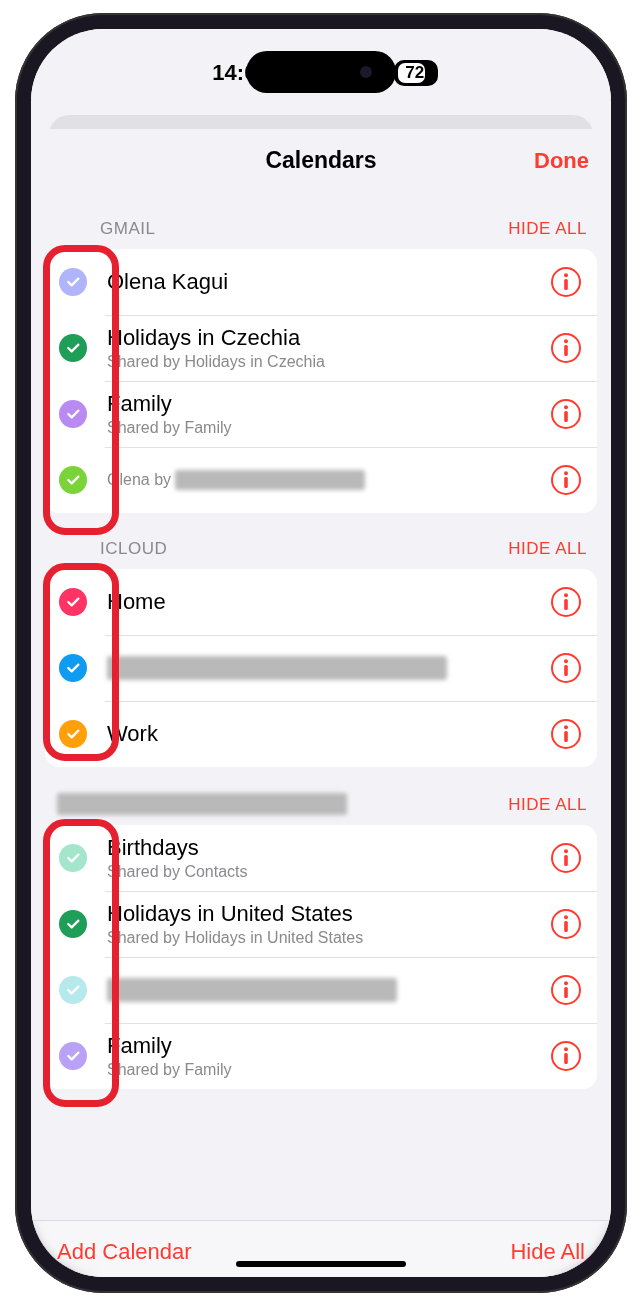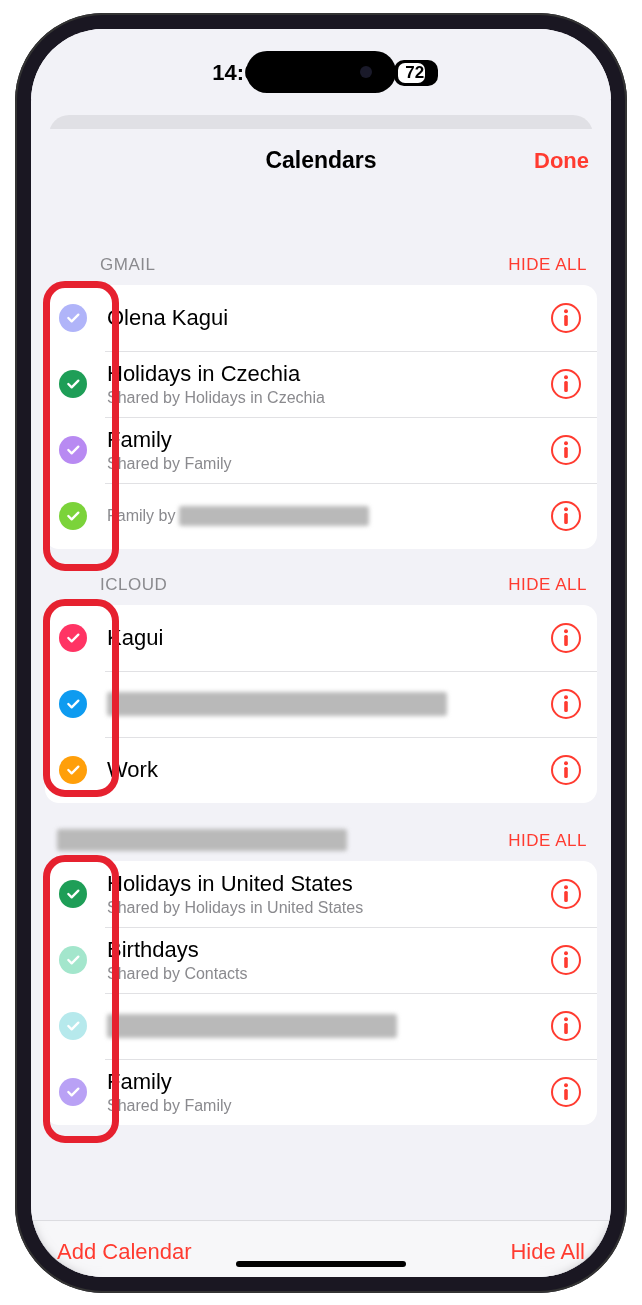--- a/index.html
+++ b/index.html
@@ -95,21 +95,20 @@
   .sheet {
     position: absolute;
     top: 100px;
     bottom: 0;
     left: 0; right: 0;
     background: #f2f2f7;
     border-radius: 18px 18px 0 0;
     z-index: 5;
     display:flex;
     flex-direction:column;
-    gap:36px;
   }
   .sheet-header {
     height: 64px;
     display: flex;
     align-items: center;
     justify-content: center;
     position: relative;
     font-size: 23px;
     font-weight: 600;
     color: #000;
@@ -319,21 +318,21 @@
             </div>
           </div>
           <div class="row">
             <div class="check" style="background:#7bd33a">
               <svg viewBox="0 0 24 24">
                   <path fill="none" stroke="#fff" stroke-width="3.5" stroke-linecap="round" stroke-linejoin="round" d="M5 12l5 5L20 7"></path>
                 </svg>
             </div>
             <div class="row-text">
               <span class="row-sub">
-                <span>Family by</span>
+                <span>Olena by</span>
                 <span class="redacted" style="width:190px"></span>
               </span>
             </div>
             <div class="info">
               <svg viewBox="0 0 6 18">
                   <circle cx="3" cy="2.2" r="2" fill="#ff3b30"></circle>
                   <rect x="1.2" y="6" width="3.6" height="11" rx="1.5" fill="#ff3b30"></rect>
                 </svg>
             </div>
           </div>
@@ -345,21 +344,21 @@
         </div>
         <div class="list">
           <div class="highlight-box" style="left:-2px; top:-6px; width:76px; height:198px;"></div>
           <div class="row">
             <div class="check" style="background:#ff3464">
               <svg viewBox="0 0 24 24">
                   <path fill="none" stroke="#fff" stroke-width="3.5" stroke-linecap="round" stroke-linejoin="round" d="M5 12l5 5L20 7"></path>
                 </svg>
             </div>
             <div class="row-text">
-              <span class="row-title">Kagui</span>
+              <span class="row-title">Home</span>
             </div>
             <div class="info">
               <svg viewBox="0 0 6 18">
                   <circle cx="3" cy="2.2" r="2" fill="#ff3b30"></circle>
                   <rect x="1.2" y="6" width="3.6" height="11" rx="1.5" fill="#ff3b30"></rect>
                 </svg>
             </div>
           </div>
           <div class="row">
             <div class="check" style="background:#0e9bf0">
@@ -396,45 +395,45 @@
           </div>
         </div>
 
         <div class="section-header">
           <span class="redacted" style="width:290px; height:22px;"></span>
           <span class="hide-all">HIDE ALL</span>
         </div>
         <div class="list">
           <div class="highlight-box" style="left:-2px; top:-6px; width:76px; height:288px;"></div>
           <div class="row">
+            <div class="check" style="background:#a3e6cc">
+              <svg viewBox="0 0 24 24">
+                  <path fill="none" stroke="#fff" stroke-width="3.5" stroke-linecap="round" stroke-linejoin="round" d="M5 12l5 5L20 7"></path>
+                </svg>
+            </div>
+            <div class="row-text">
+              <span class="row-title">Birthdays</span>
+              <span class="row-sub">Shared by Contacts</span>
+            </div>
+            <div class="info">
+              <svg viewBox="0 0 6 18">
+                  <circle cx="3" cy="2.2" r="2" fill="#ff3b30"></circle>
+                  <rect x="1.2" y="6" width="3.6" height="11" rx="1.5" fill="#ff3b30"></rect>
+                </svg>
+            </div>
+          </div>
+          <div class="row">
             <div class="check" style="background:#1e9e57">
               <svg viewBox="0 0 24 24">
                   <path fill="none" stroke="#fff" stroke-width="3.5" stroke-linecap="round" stroke-linejoin="round" d="M5 12l5 5L20 7"></path>
                 </svg>
             </div>
             <div class="row-text">
               <span class="row-title">Holidays in United States</span>
               <span class="row-sub">Shared by Holidays in United States</span>
-            </div>
-            <div class="info">
-              <svg viewBox="0 0 6 18">
-                  <circle cx="3" cy="2.2" r="2" fill="#ff3b30"></circle>
-                  <rect x="1.2" y="6" width="3.6" height="11" rx="1.5" fill="#ff3b30"></rect>
-                </svg>
-            </div>
-          </div>
-          <div class="row">
-            <div class="check" style="background:#a3e6cc">
-              <svg viewBox="0 0 24 24">
-                  <path fill="none" stroke="#fff" stroke-width="3.5" stroke-linecap="round" stroke-linejoin="round" d="M5 12l5 5L20 7"></path>
-                </svg>
-            </div>
-            <div class="row-text">
-              <span class="row-title">Birthdays</span>
-              <span class="row-sub">Shared by Contacts</span>
             </div>
             <div class="info">
               <svg viewBox="0 0 6 18">
                   <circle cx="3" cy="2.2" r="2" fill="#ff3b30"></circle>
                   <rect x="1.2" y="6" width="3.6" height="11" rx="1.5" fill="#ff3b30"></rect>
                 </svg>
             </div>
           </div>
           <div class="row">
             <div class="check" style="background:#b6e9ec">

